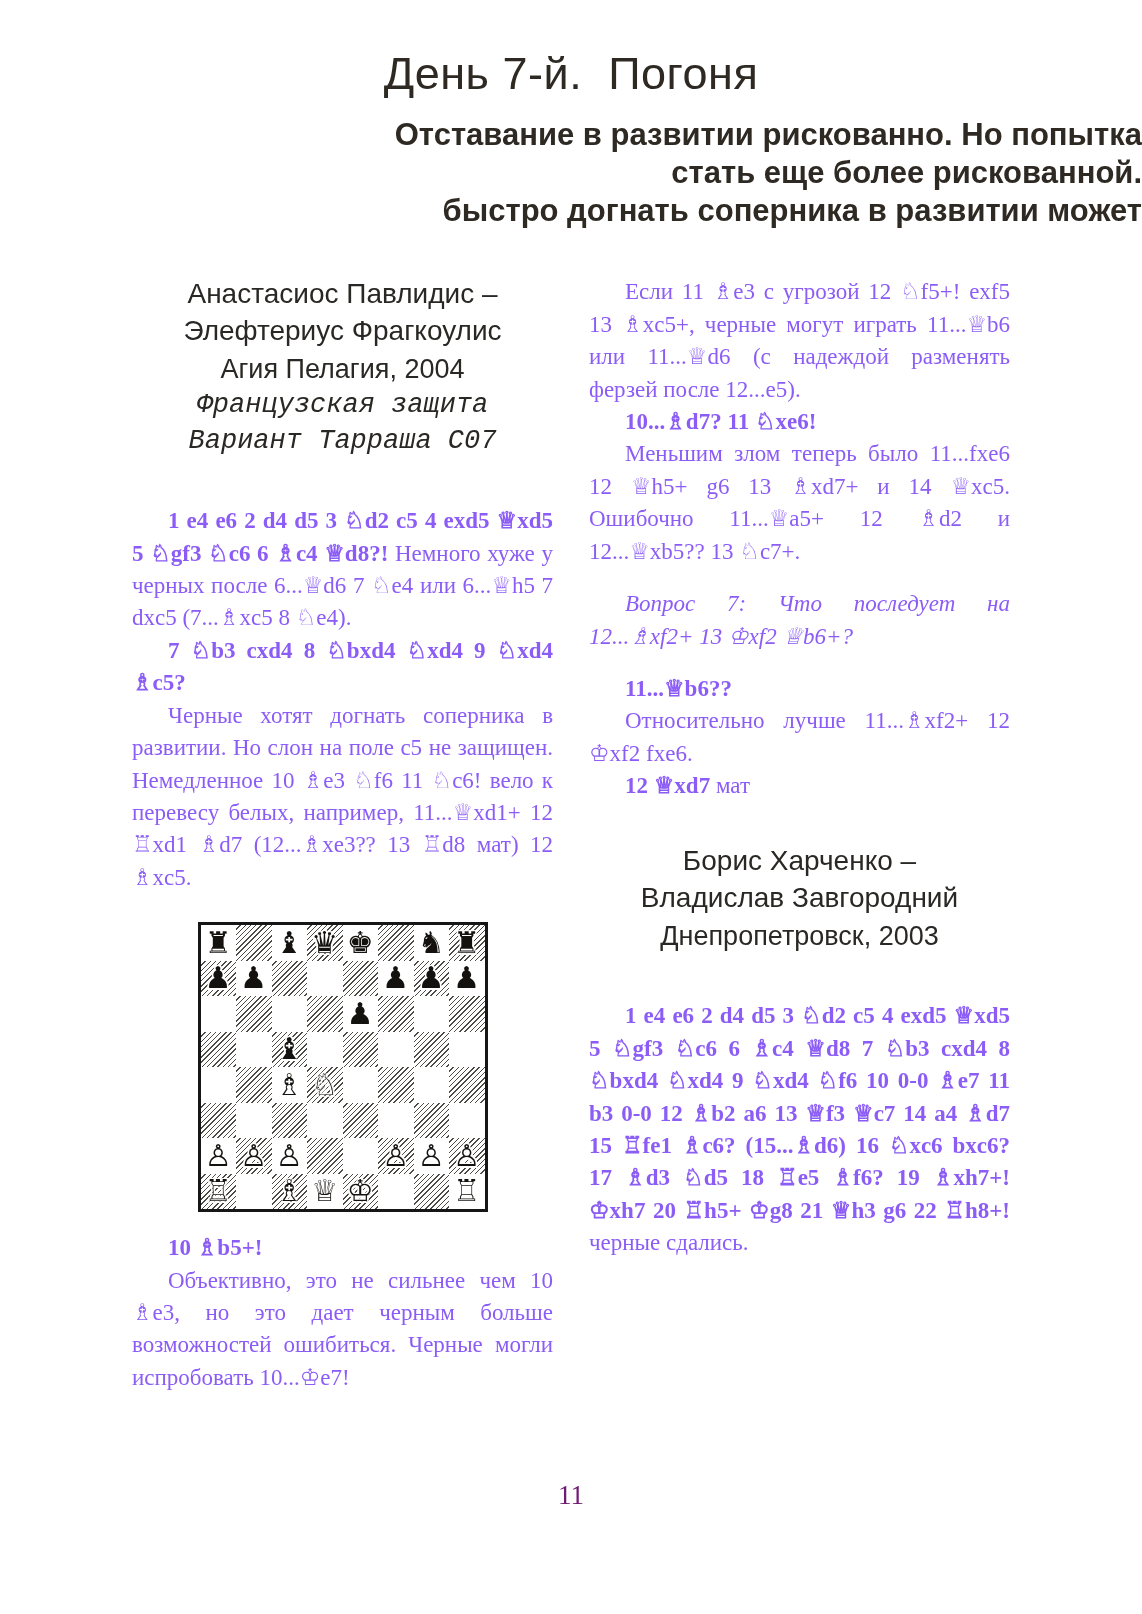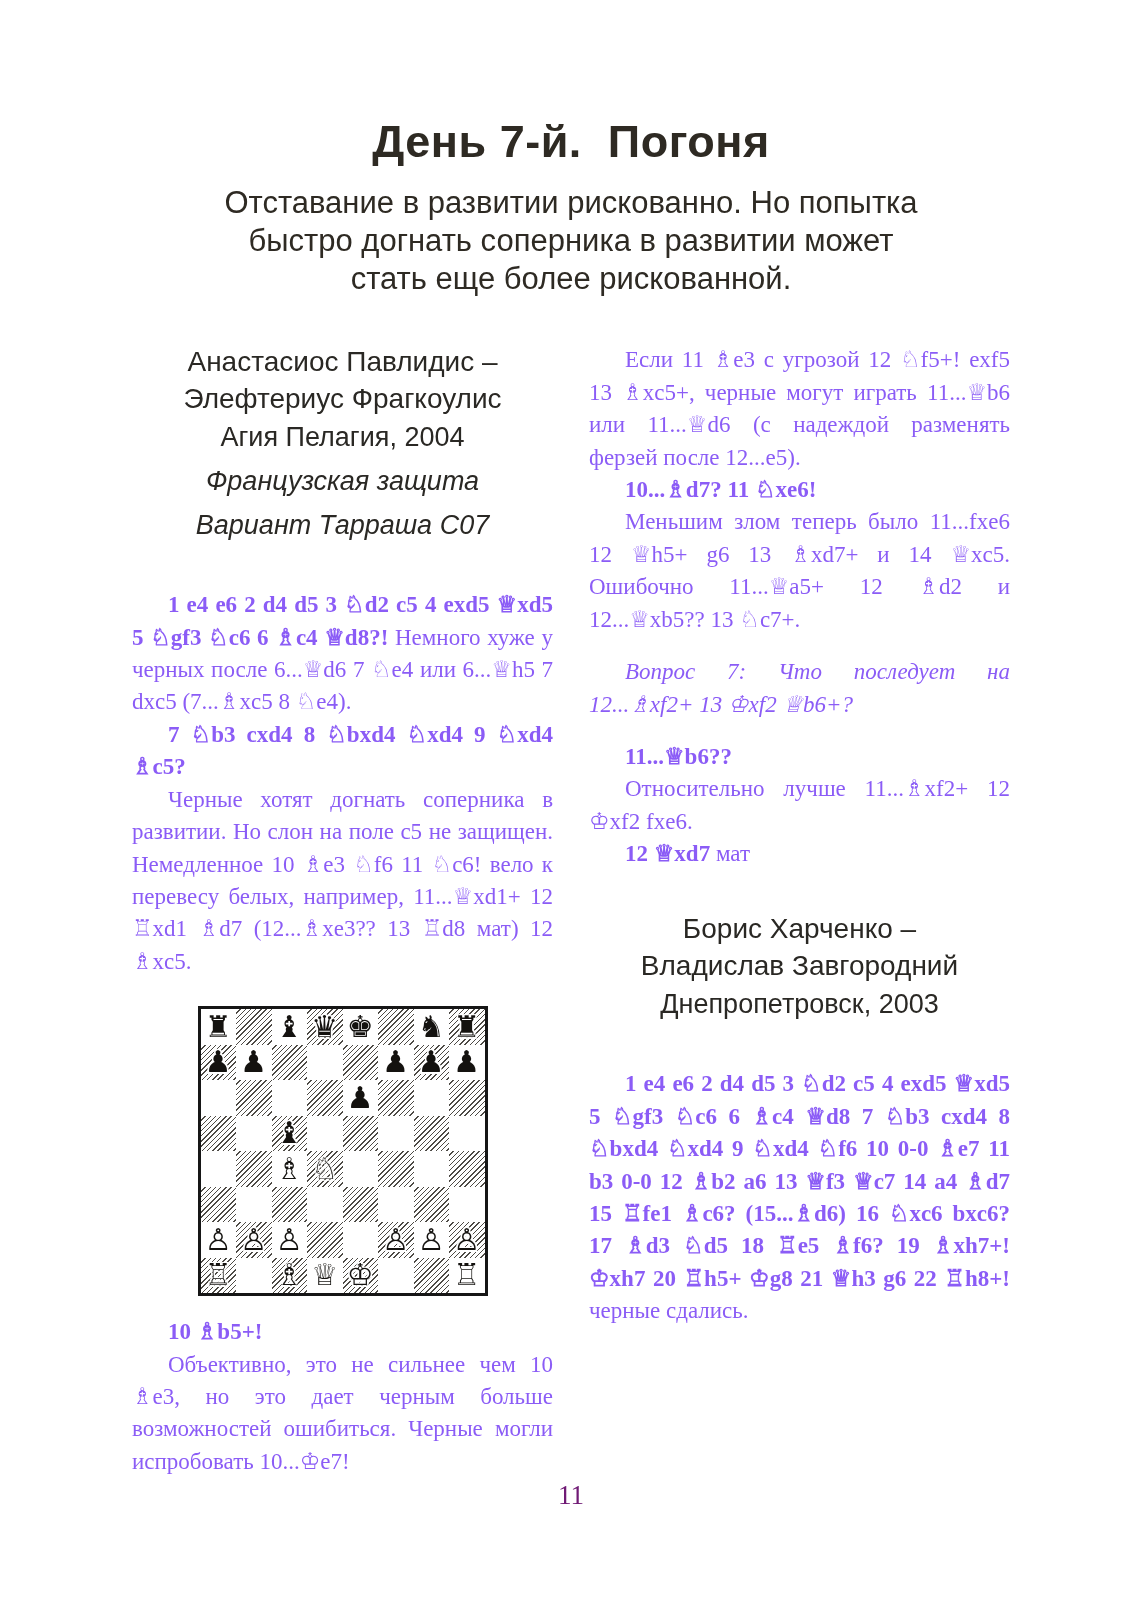--- a/index.html
+++ b/index.html
@@ -6,34 +6,34 @@
   .page{
     position:relative;
     width:1142px;height:1614px;
     background:#ffffff;
     color:#2a2824;
     overflow:hidden;
     font-family:"Liberation Serif","DejaVu Serif",serif;
   }
   .title{
     margin:0;
-    padding-top:116px;
+    padding-top:48px;
     text-align:center;
     font-family:"Liberation Sans","DejaVu Sans",sans-serif;
-    font-weight:bold;
+    font-weight:normal;
     font-size:45px;
     letter-spacing:0.5px;
     color:#2e2a23;
     white-space:pre-wrap;
   }
   .subtitle{
     margin-top:16px;
-    text-align:center;
+    text-align:right;
     font-family:"Liberation Sans","DejaVu Sans",sans-serif;
-    font-weight:normal;
+    font-weight:bold;
     font-size:31px;
     line-height:1.23;
     color:#2e2a23;
   }
   .columns{
     display:flex;
     gap:36px;
     padding:0 132px;
     margin-top:46px;
   }
@@ -41,23 +41,23 @@
   .game-header{
     text-align:center;
     font-family:"Liberation Sans","DejaVu Sans",sans-serif;
     font-size:27px;
     line-height:1.32;
     color:#2a2824;
   }
   .game-header .gh-players{font-weight:normal;font-size:28px;}
   .game-header .gh-site{font-weight:normal;margin-top:2px;text-align:center;}
   .game-header .gh-italic{
-    font-family:Liberation Sans, sans-serif;
+    font-family:Liberation Mono, monospace;
     font-style:italic;
-    margin-top:8px;
+    margin-top:0;
   }
   .gh1{margin-bottom:46px;}
   .gh2{margin-top:40px;margin-bottom:46px;}
   .para{
     margin:0;
     font-size:23px;
     line-height:1.41;
     text-align:justify;
     text-indent:36px;
     color:#8b5cf6;
@@ -109,22 +109,22 @@
 </style>
 </head>
 <body>
 
 <div class="page">
 
   <h1 class="title">День 7-й.  Погоня</h1>
 
   <div class="subtitle">
     <div>Отставание в развитии рискованно. Но попытка</div>
+    <div>стать еще более рискованной.</div>
     <div>быстро догнать соперника в развитии может</div>
-    <div>стать еще более рискованной.</div>
   </div>
 
   <div class="columns">
 
     <div class="col">
       <div class="game-header gh1">
         <div class="gh-players">Анастасиос Павлидис –</div>
         <div class="gh-players">Элефтериус Фрагкоулис</div>
         <div class="gh-site">Агия Пелагия, 2004</div>
         <div class="gh-italic">Французская защита</div>

